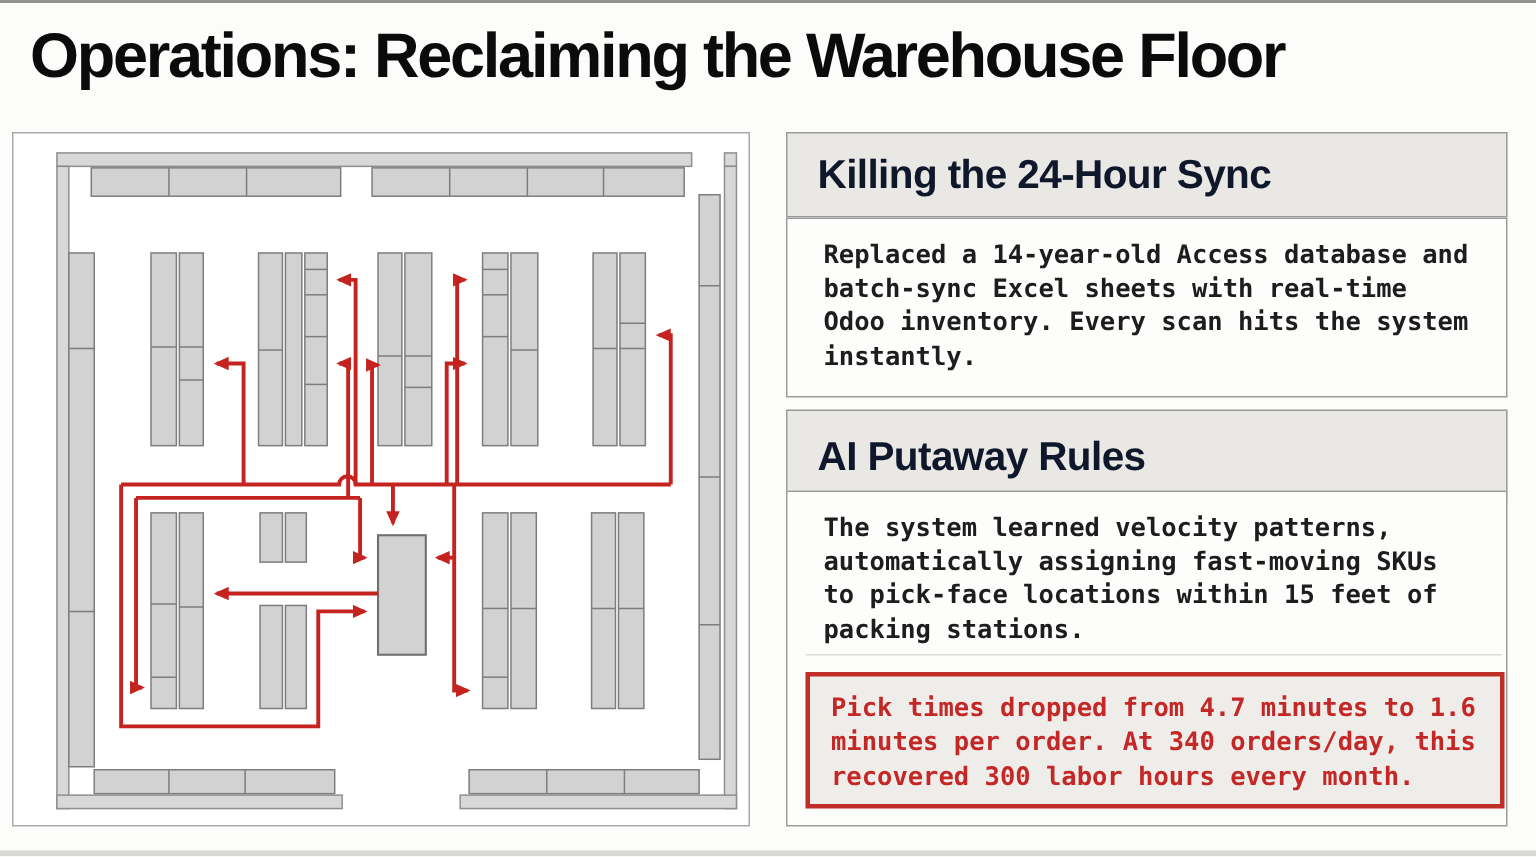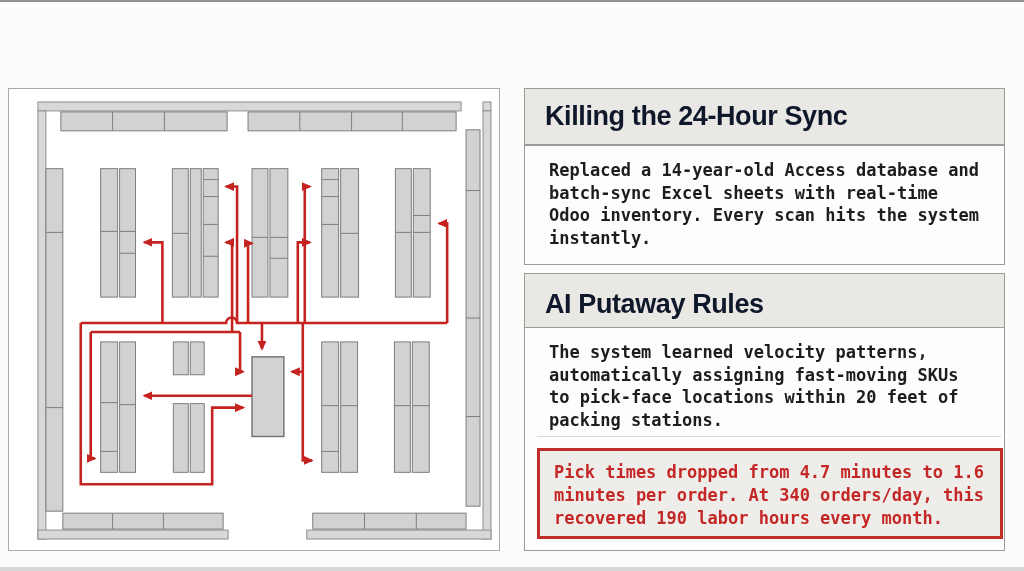--- a/index.html
+++ b/index.html
@@ -34,20 +34,21 @@
            background:#efedea;border:3px solid #bf2e28;color:#c42826;
            font-family:"DejaVu Sans Mono",monospace;font-size:17px;line-height:23px;}
   .callout p{margin:0;padding:10px 10px 0 14px;}
 </style>
 </head>
 <body>
 
 <div class="stage">
   <div class="edge-top"></div>
 
+  <div class="title">Operations: Reclaiming the Warehouse Floor</div>
 
   <div class="plan-panel">
     <svg id="fp" viewBox="8 88 492 463">
       <defs>
         <marker id="ah" markerUnits="userSpaceOnUse" markerWidth="10" markerHeight="9" refX="8" refY="4.5" orient="auto">
           <path d="M0 0 L10 4.5 L0 9 Z" fill="#c5231f"></path>
         </marker>
       </defs>
     <rect x="37" y="101" width="425" height="9" class="wall"></rect>
         <rect x="484" y="101" width="8" height="9" class="wall"></rect>
@@ -146,21 +147,21 @@
     <span>Killing the 24-Hour Sync</span>
   </div>
   <div class="sec sec-body" id="bod1">
     <p>Replaced a 14-year-old Access database and batch-sync Excel sheets with real-time Odoo inventory. Every scan hits the system instantly.</p>
   </div>
 
   <div class="sec sec-header" id="hdr2">
     <span>AI Putaway Rules</span>
   </div>
   <div class="sec sec-body" id="bod2">
-    <p>The system learned velocity patterns, automatically assigning fast-moving SKUs to pick-face locations within 20 feet of packing stations.</p>
+    <p>The system learned velocity patterns, automatically assigning fast-moving SKUs to pick-face locations within 15 feet of packing stations.</p>
     <div class="hr"></div>
     <div class="callout">
-      <p>Pick times dropped from 4.7 minutes to 1.6 minutes per order. At 340 orders/day, this recovered 190 labor hours every month.</p>
+      <p>Pick times dropped from 4.7 minutes to 1.6 minutes per order. At 340 orders/day, this recovered 300 labor hours every month.</p>
     </div>
   </div>
 
   <div class="edge-bottom"></div>
 </div>
 
 </body></html>

